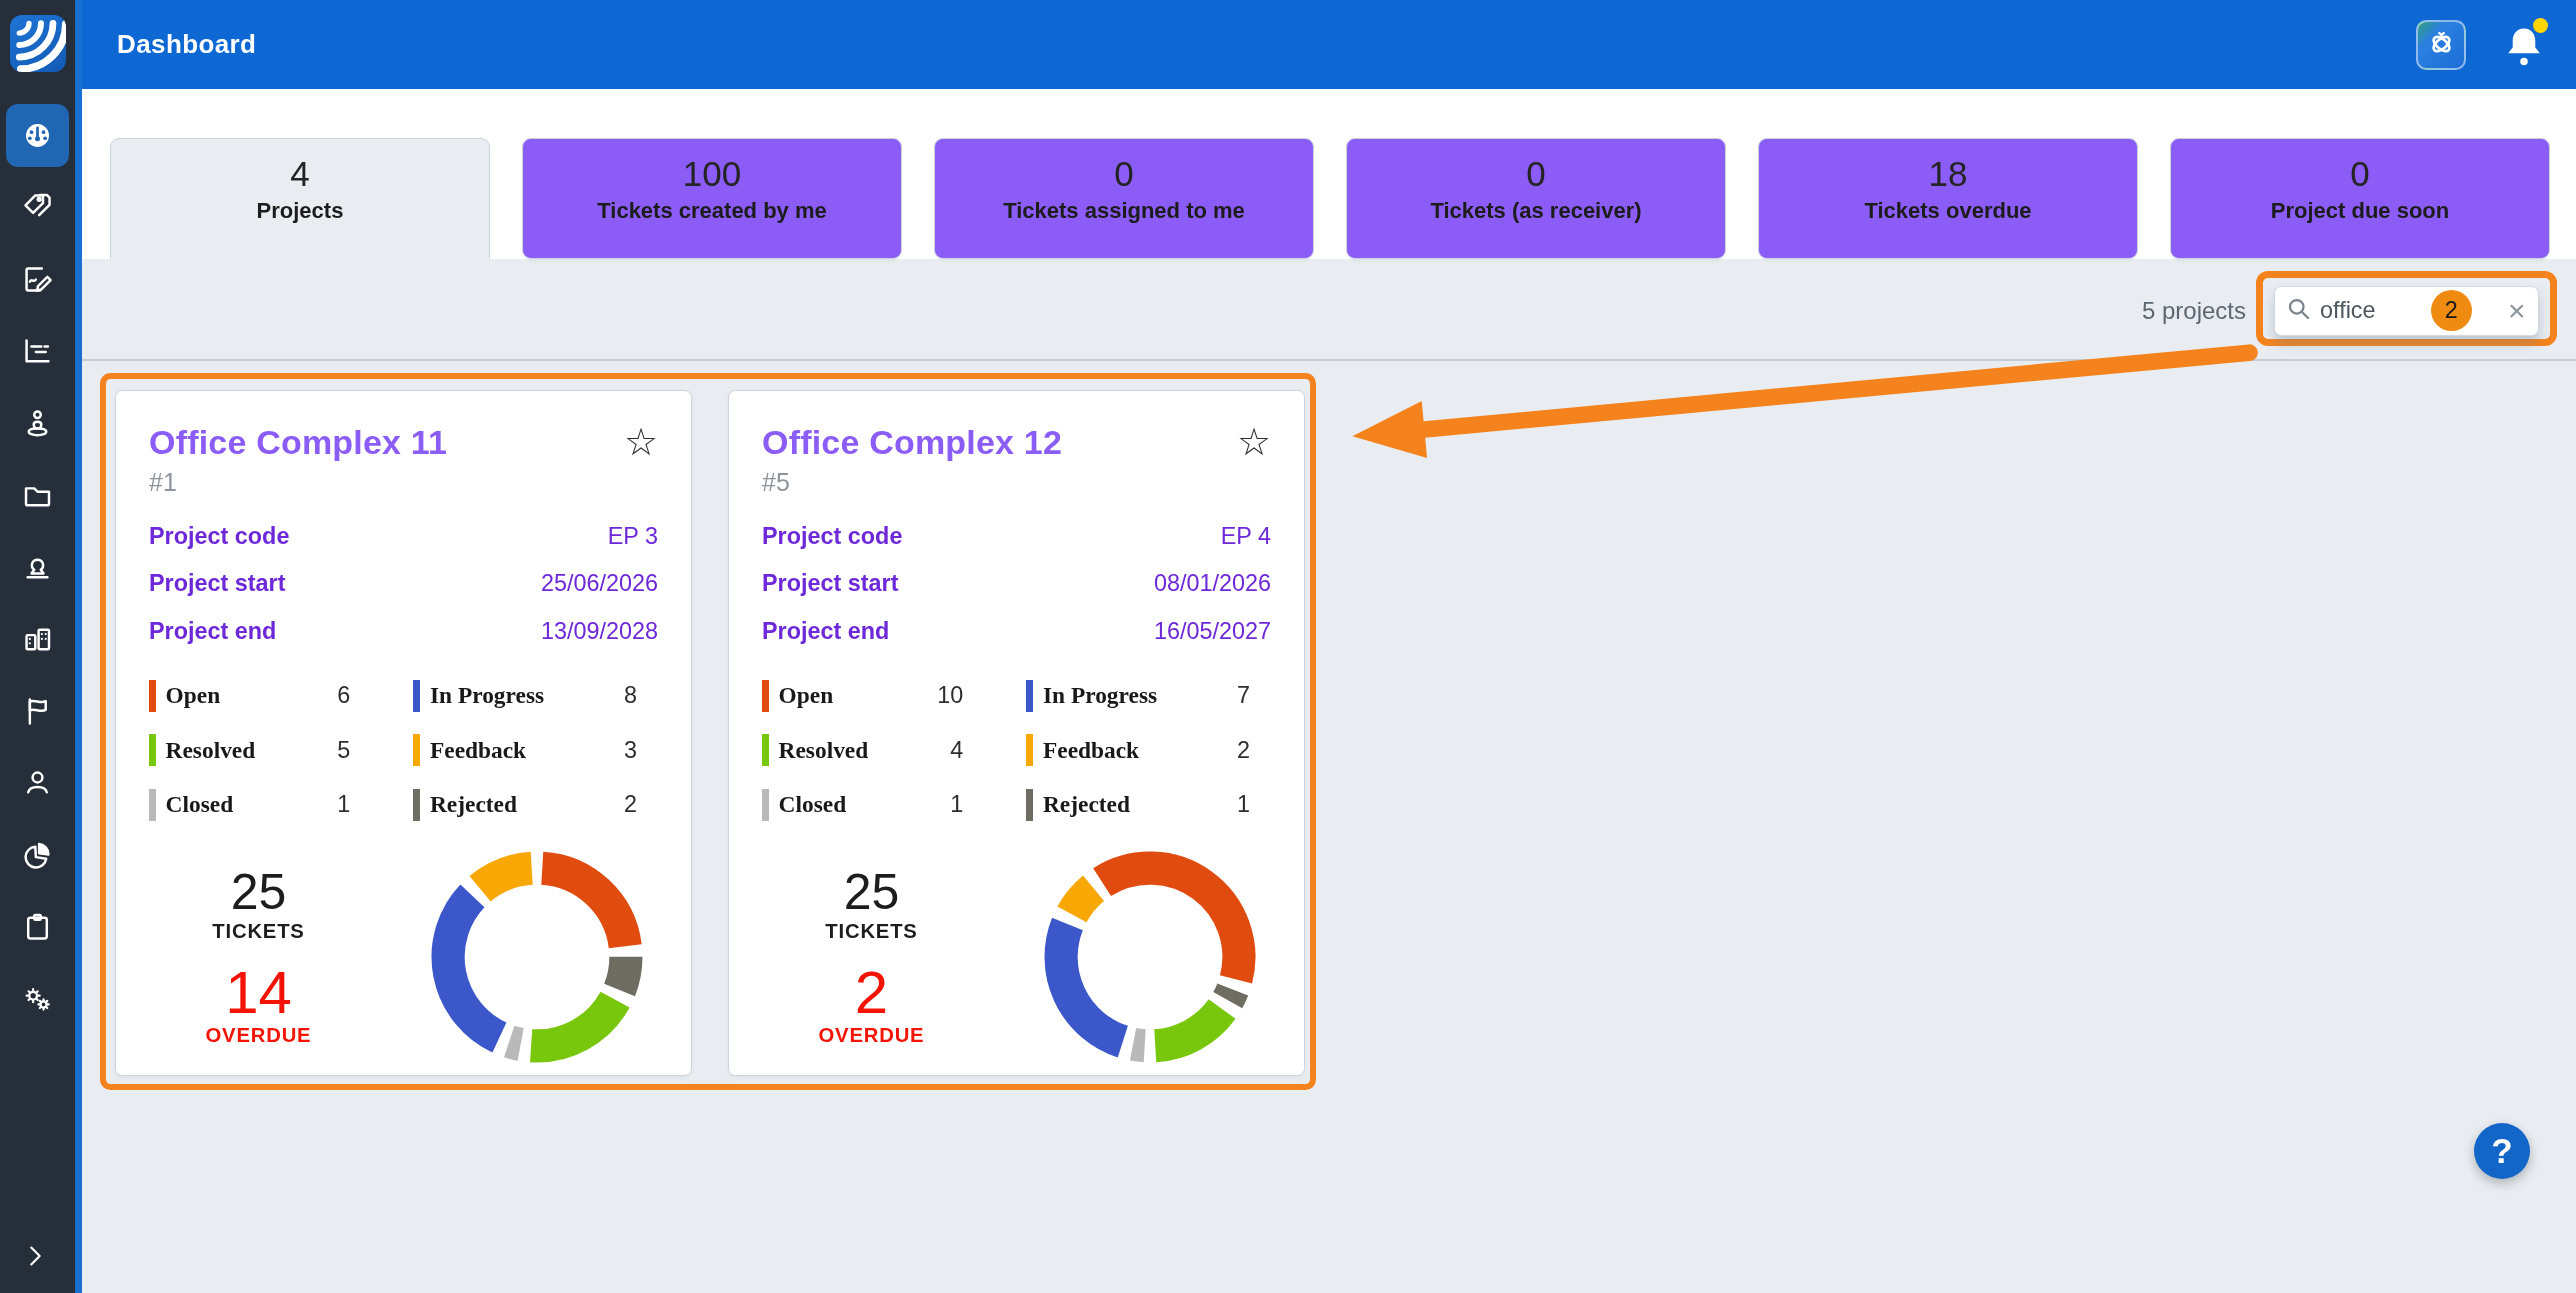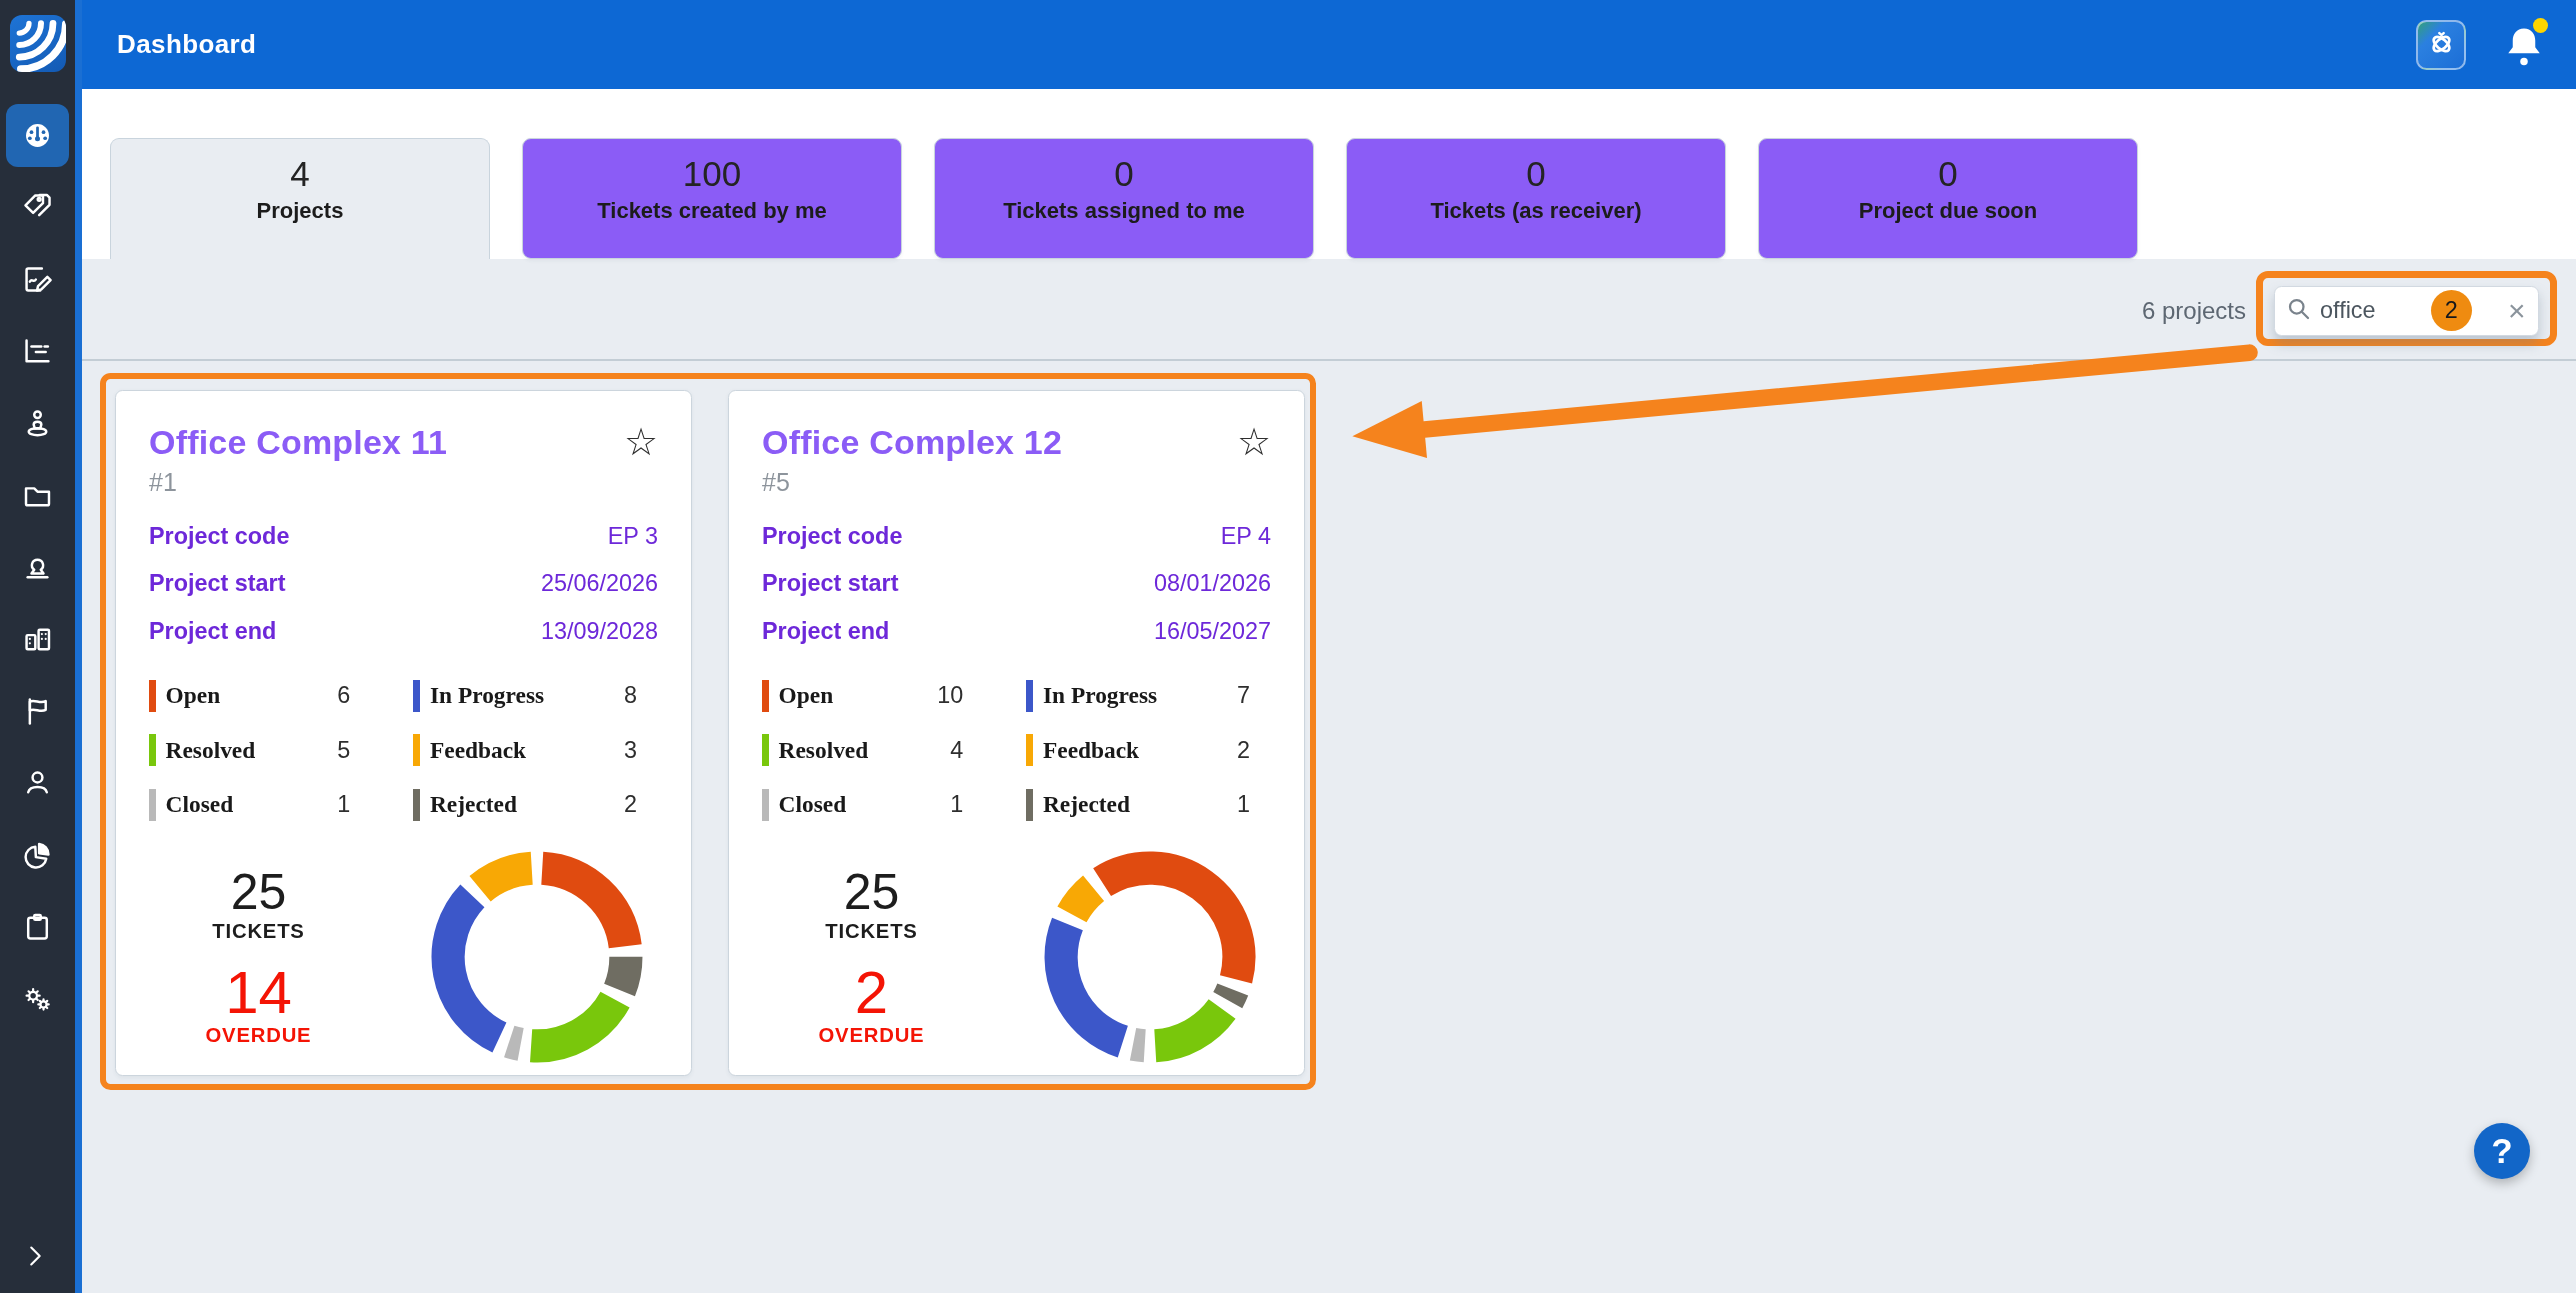--- a/index.html
+++ b/index.html
@@ -295,26 +295,30 @@
   </div>
     <div class="stat-card">
     <div class="stat-value">0</div>
     <div class="stat-label">Tickets assigned to me</div>
   </div>
     <div class="stat-card">
     <div class="stat-value">0</div>
     <div class="stat-label">Tickets (as receiver)</div>
   </div>
     <div class="stat-card">
+    <div class="stat-value">18</div>
+    <div class="stat-label">Tickets overdue</div>
+  </div>
+    <div class="stat-card">
     <div class="stat-value">0</div>
     <div class="stat-label">Project due soon</div>
   </div>
   </div>
 
-<div class="results-text">6 projects</div>
+<div class="results-text">5 projects</div>
 <div class="search-annotation">
   <div class="search-box">
     <span>
       <svg width="24" height="24" viewBox="0 0 32 32">
         <circle cx="13" cy="13" r="9" stroke="#7a838c" stroke-width="3" fill="none"></circle>
         <line x1="20" y1="20" x2="28" y2="28" stroke="#7a838c" stroke-width="3" stroke-linecap="round"></line>
       </svg>
     </span>
     <input class="search-input" readonly="" value="office" style="">
     <span class="search-badge">2</span>

